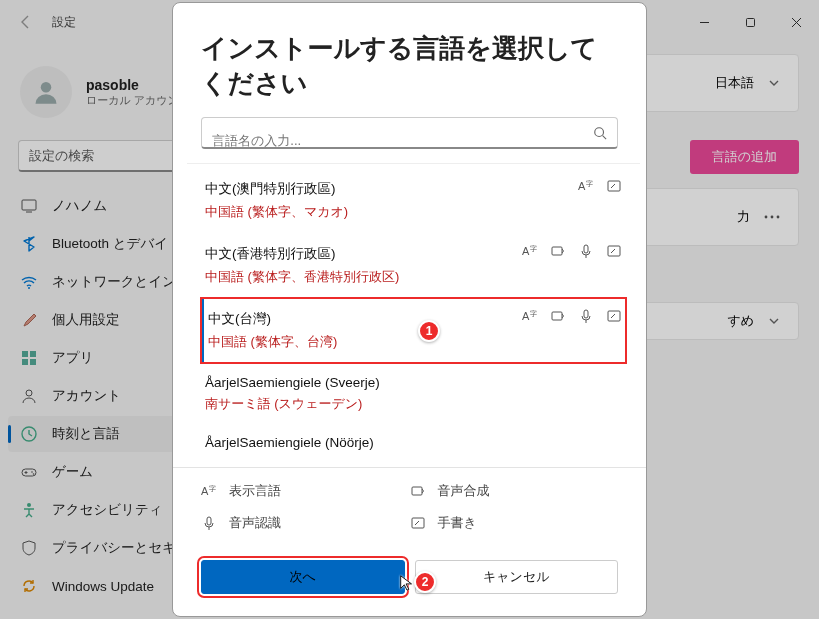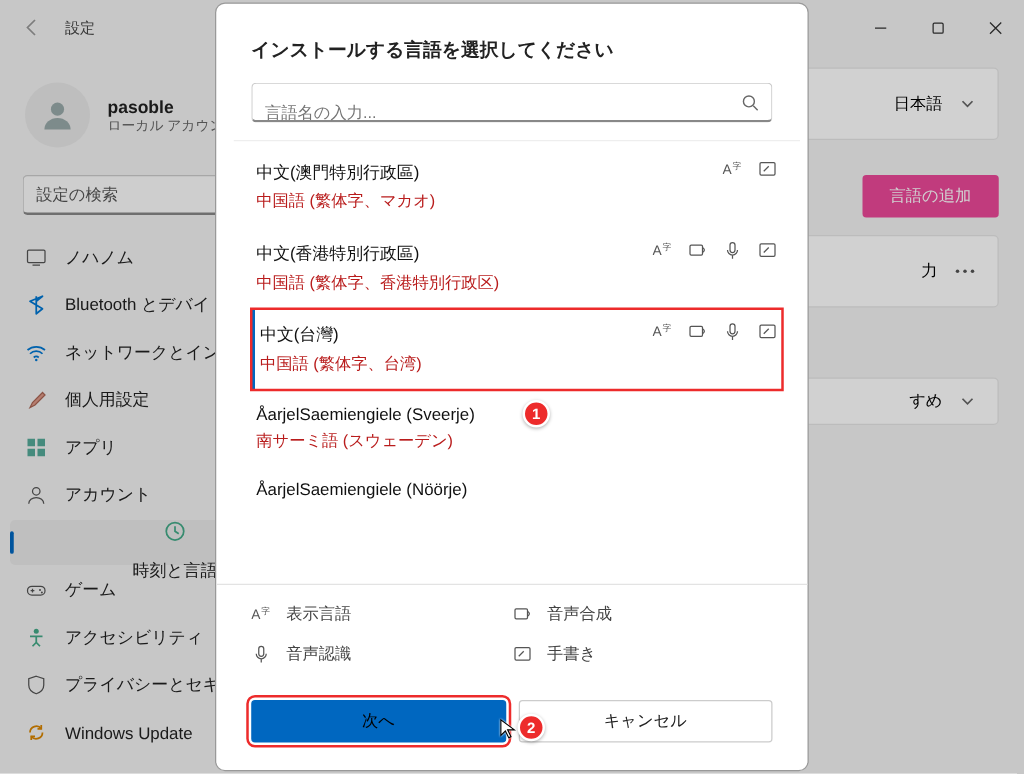--- a/index.html
+++ b/index.html
@@ -19,33 +19,33 @@
 .profile .avatar svg { width: 28px; height: 28px; }
 .profile .name { font-size: 14px; font-weight: 600; color: #222; }
 .profile .sub { font-size: 11px; color: #666; }
 
 .searchbox { margin: 4px 18px 16px 18px; height: 32px; border: 1px solid #ccc; background: #fcfcfc; border-radius: 4px; display: flex; align-items: center; padding: 0 10px; font-size: 13px; color: #555; border-bottom: 2px solid #888; gap: 30px;}
 .searchbox .sicon { margin-left: auto; color: #666; }
 
 .nav { padding: 0 8px; }
 .nav-item { display: flex; align-items: center; height: 36px; padding: 0 12px; border-radius: 4px; font-size: 13.5px; color: #222; gap: 14px; margin-bottom: 2px; position: relative; }
 .nav-item .nicon { width: 18px; height: 18px; display: flex; align-items: center; justify-content: center; }
-.nav-item.active { background: #eaeaea; flex-direction: column; }
+.nav-item.active { background: #eaeaea; }
 .nav-item.active::before { content: ""; position: absolute; left: 0px; top: 9px; bottom: 9px; width: 3px; background: #0067c0; border-radius: 2px; }
 
 .content { flex: 1; padding: 10px 20px 0 10px; }
 .lang-card { background: #fff; border: 1px solid #e6e6e6; border-radius: 4px; height: 58px; display: flex; align-items: center; padding: 0 18px; margin-bottom: 10px; justify-content: flex-end; gap: 14px; font-size: 13px; }
 .lang-card .chev { color: #666; }
 .add-btn { background: #ec4899; color: #fff; border: none; border-radius: 3px; height: 34px; padding: 0 22px; font-size: 13px; float: right; margin: 18px 0 14px 0; }
 .pref-card { clear: both; background: #fff; border: 1px solid #e6e6e6; border-radius: 4px; height: 58px; display: flex; align-items: center; padding: 0 18px; justify-content: flex-end; gap: 14px; font-size: 13px; margin-top: 70px;}
 .rec-row { margin-top: 56px; height: 38px; border: 1px solid #e6e6e6; background:#fff; border-radius:4px; display:flex; align-items:center; justify-content:flex-end; padding:0 18px; font-size:13px; gap: 14px;}
 
 .overlay { position: absolute; inset: 0; background: rgba(0,0,0,0.18); display: flex; justify-content: center; }
 .dialog { width: 475px; background: #fff; margin-top: 0; border: 1px solid #999; border-radius: 8px; display: flex; flex-direction: column; height: 615px; margin-top: 2px;}
-.dialog h1 { font-size: 15px; font-weight: 600; padding: 28px 28px 16px 28px; color: #222; }
+.dialog h1 { font-size: 26px; font-weight: 600; padding: 28px 28px 16px 28px; color: #222; }
 .dsearch { margin: 0 28px 14px 28px; height: 32px; border: 1px solid #ccc; border-bottom: 2px solid #888; border-radius: 4px; display: flex; align-items: center; padding: 0 10px; }
 .dsearch input { border: none; outline: none; flex: 1; font-size: 13px; color: #666; background: transparent; margin-top: 16px; }
 .dsearch .sicon { color: #666; }
 
 .lang-list { flex: 1; overflow: hidden; margin: 0 6px 0 14px; padding: 4px 14px 0 14px; border-top: 1px solid #eee;}
 .lang-row { padding: 12px 2px 12px 4px; cursor: default; position: relative; }
 .lang-row .lt { font-size: 13.5px; color: #111; }
 .lang-row .ls { font-size: 13px; color: #b91c1c; margin-top: 5px; }
 .lang-row .icons { position: absolute; right: 4px; top: 10px; display: flex; gap: 12px; color: #555; }
 .lang-row .icons span { width: 16px; height: 16px; display:flex; align-items:center; justify-content:center;}

